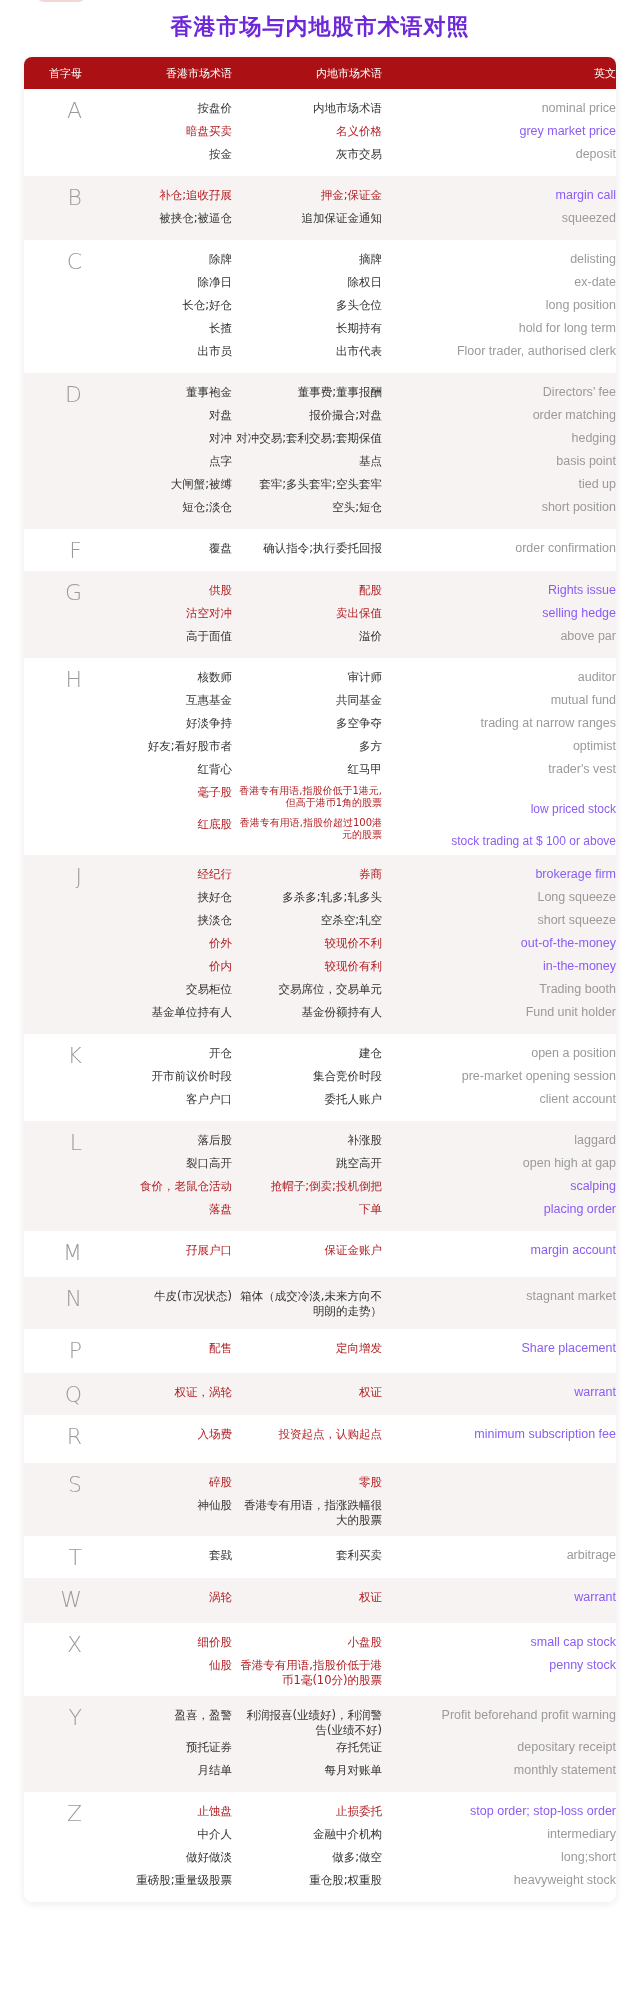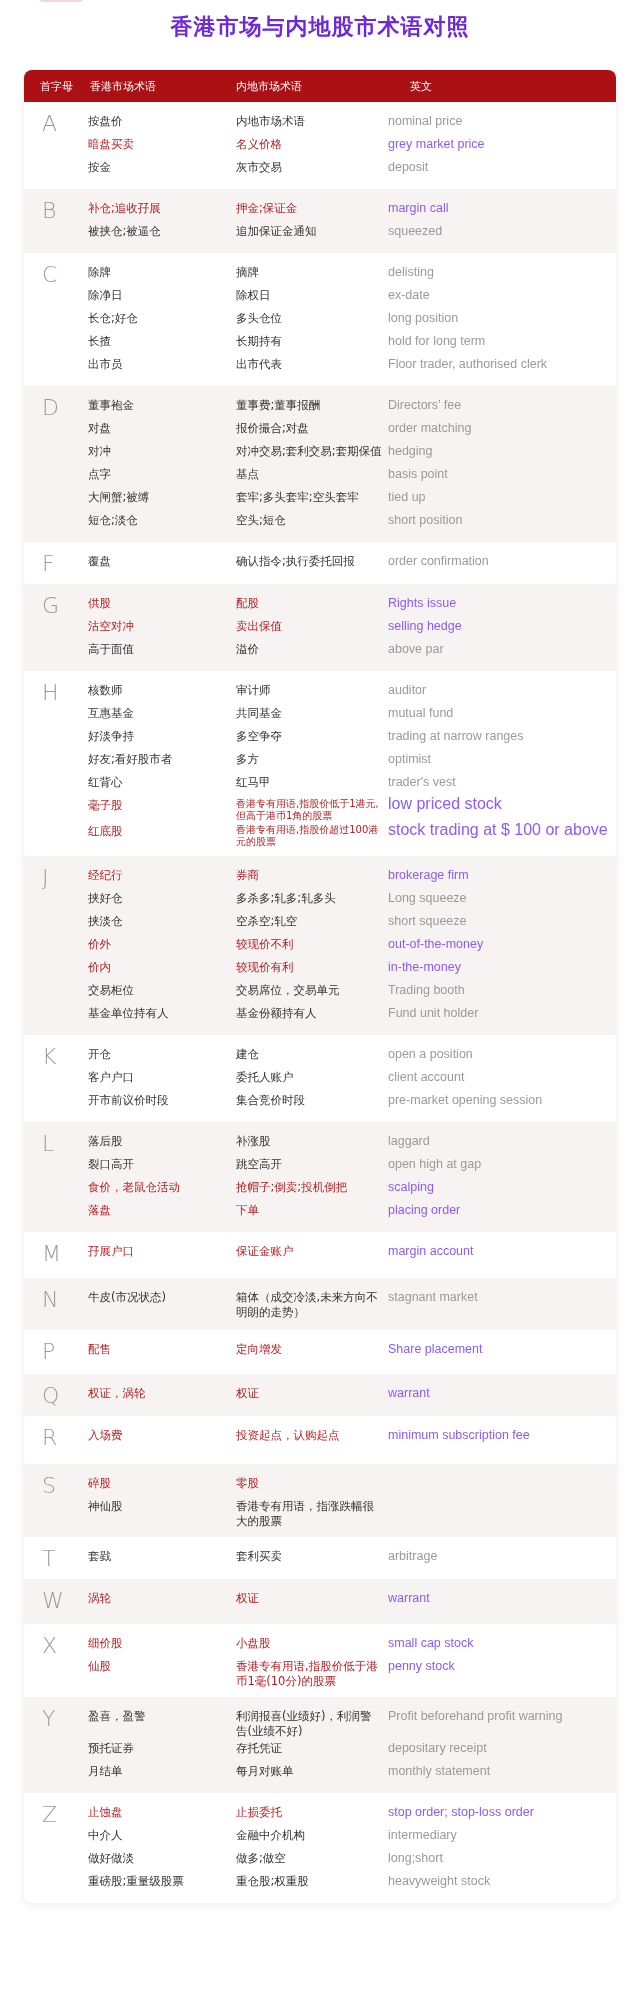--- a/index.html
+++ b/index.html
@@ -1,37 +1,37 @@
 <!DOCTYPE html>
 <html><head>
 <meta charset="utf-8">
 <style>
   * { box-sizing: border-box; margin: 0; padding: 0; }
   html, body { width: 640px; background: #ffffff; }
   body { font-family: "DejaVu Sans", "Liberation Sans", sans-serif; color: #333; position: relative; height: 2002px; overflow: hidden; }
   .top-tab { position: absolute; left: 36px; top: -6px; width: 50px; height: 8px; background: #f3d6d6; border-radius: 0 0 8px 8px; }
   .title { position: absolute; top: 12px; left: 0; width: 640px; text-align: center; font-size: 22px; font-weight: bold; color: #6d28d9; letter-spacing: 1px; }
-  .card { position: absolute; top: 70px; left: 24px; width: 592px; border-radius: 8px; box-shadow: 0 2px 8px rgba(0,0,0,0.08); overflow: hidden; background: #fff; }
+  .card { position: absolute; top: 57px; left: 24px; width: 592px; border-radius: 8px; box-shadow: 0 2px 8px rgba(0,0,0,0.08); overflow: hidden; background: #fff; text-align: right; }
   .thead { display: flex; height: 32px; background: #ab1114; color: #fff; font-size: 11px; align-items: center; }
   .thead .c0 { width: 58px; padding-left: 16px; }
   .thead .c1 { width: 150px; padding-left: 8px; }
   .thead .c2 { width: 150px; padding-left: 4px; }
   .thead .c3 { flex: 1; padding-left: 28px; }
   .section { display: flex; padding: 10px 0 8px 0; }
   .section.alt { background: #f7f3f3; }
   .letter { width: 58px; padding-left: 18px; font-size: 22px; color: #9a9a9a; font-family: "DejaVu Sans", sans-serif; font-weight: 300; line-height: 24px; }
   .rows { flex: 1; }
   .row { display: flex; min-height: 23px; font-size: 11.5px; line-height: 15px; padding-top: 2px; }
   .row .hk { width: 150px; padding-left: 6px; color: #333; }
   .row .cn { width: 150px; padding-left: 4px; color: #333; }
   .row .en { flex: 1; padding-left: 6px; color: #9a9a9a; font-family: "Liberation Sans", sans-serif; font-size: 12.5px; }
   .row.hl .hk, .row.hl .cn { color: #b21e22; }
   .row.hl .en { color: #8b5cf6; }
   .row .small { font-size: 10px; line-height: 12px; }
-  .row .en.small { font-size: 16px; }
+  .row .en.small { font-size: 12px; margin-top: 18px; }
 </style>
 </head>
 <body>
 
 <div class="top-tab"></div>
 <h1 class="title">香港市场与内地股市术语对照</h1>
 
 <div class="card">
   <div class="thead">
     <div class="c0">首字母</div>
@@ -252,28 +252,28 @@
       </div>
       <div class="section">
         <div class="letter">K</div>
         <div class="rows">
           <div class="row">
             <div class="hk">开仓</div>
             <div class="cn">建仓</div>
             <div class="en">open a position</div>
           </div>
           <div class="row">
+            <div class="hk">开市前议价时段</div>
+            <div class="cn">集合竞价时段</div>
+            <div class="en">pre-market opening session</div>
+          </div>
+          <div class="row">
             <div class="hk">客户户口</div>
             <div class="cn">委托人账户</div>
             <div class="en">client account</div>
-          </div>
-          <div class="row">
-            <div class="hk">开市前议价时段</div>
-            <div class="cn">集合竞价时段</div>
-            <div class="en">pre-market opening session</div>
           </div>
         </div>
       </div>
       <div class="section alt">
         <div class="letter">L</div>
         <div class="rows">
           <div class="row">
             <div class="hk">落后股</div>
             <div class="cn">补涨股</div>
             <div class="en">laggard</div>

